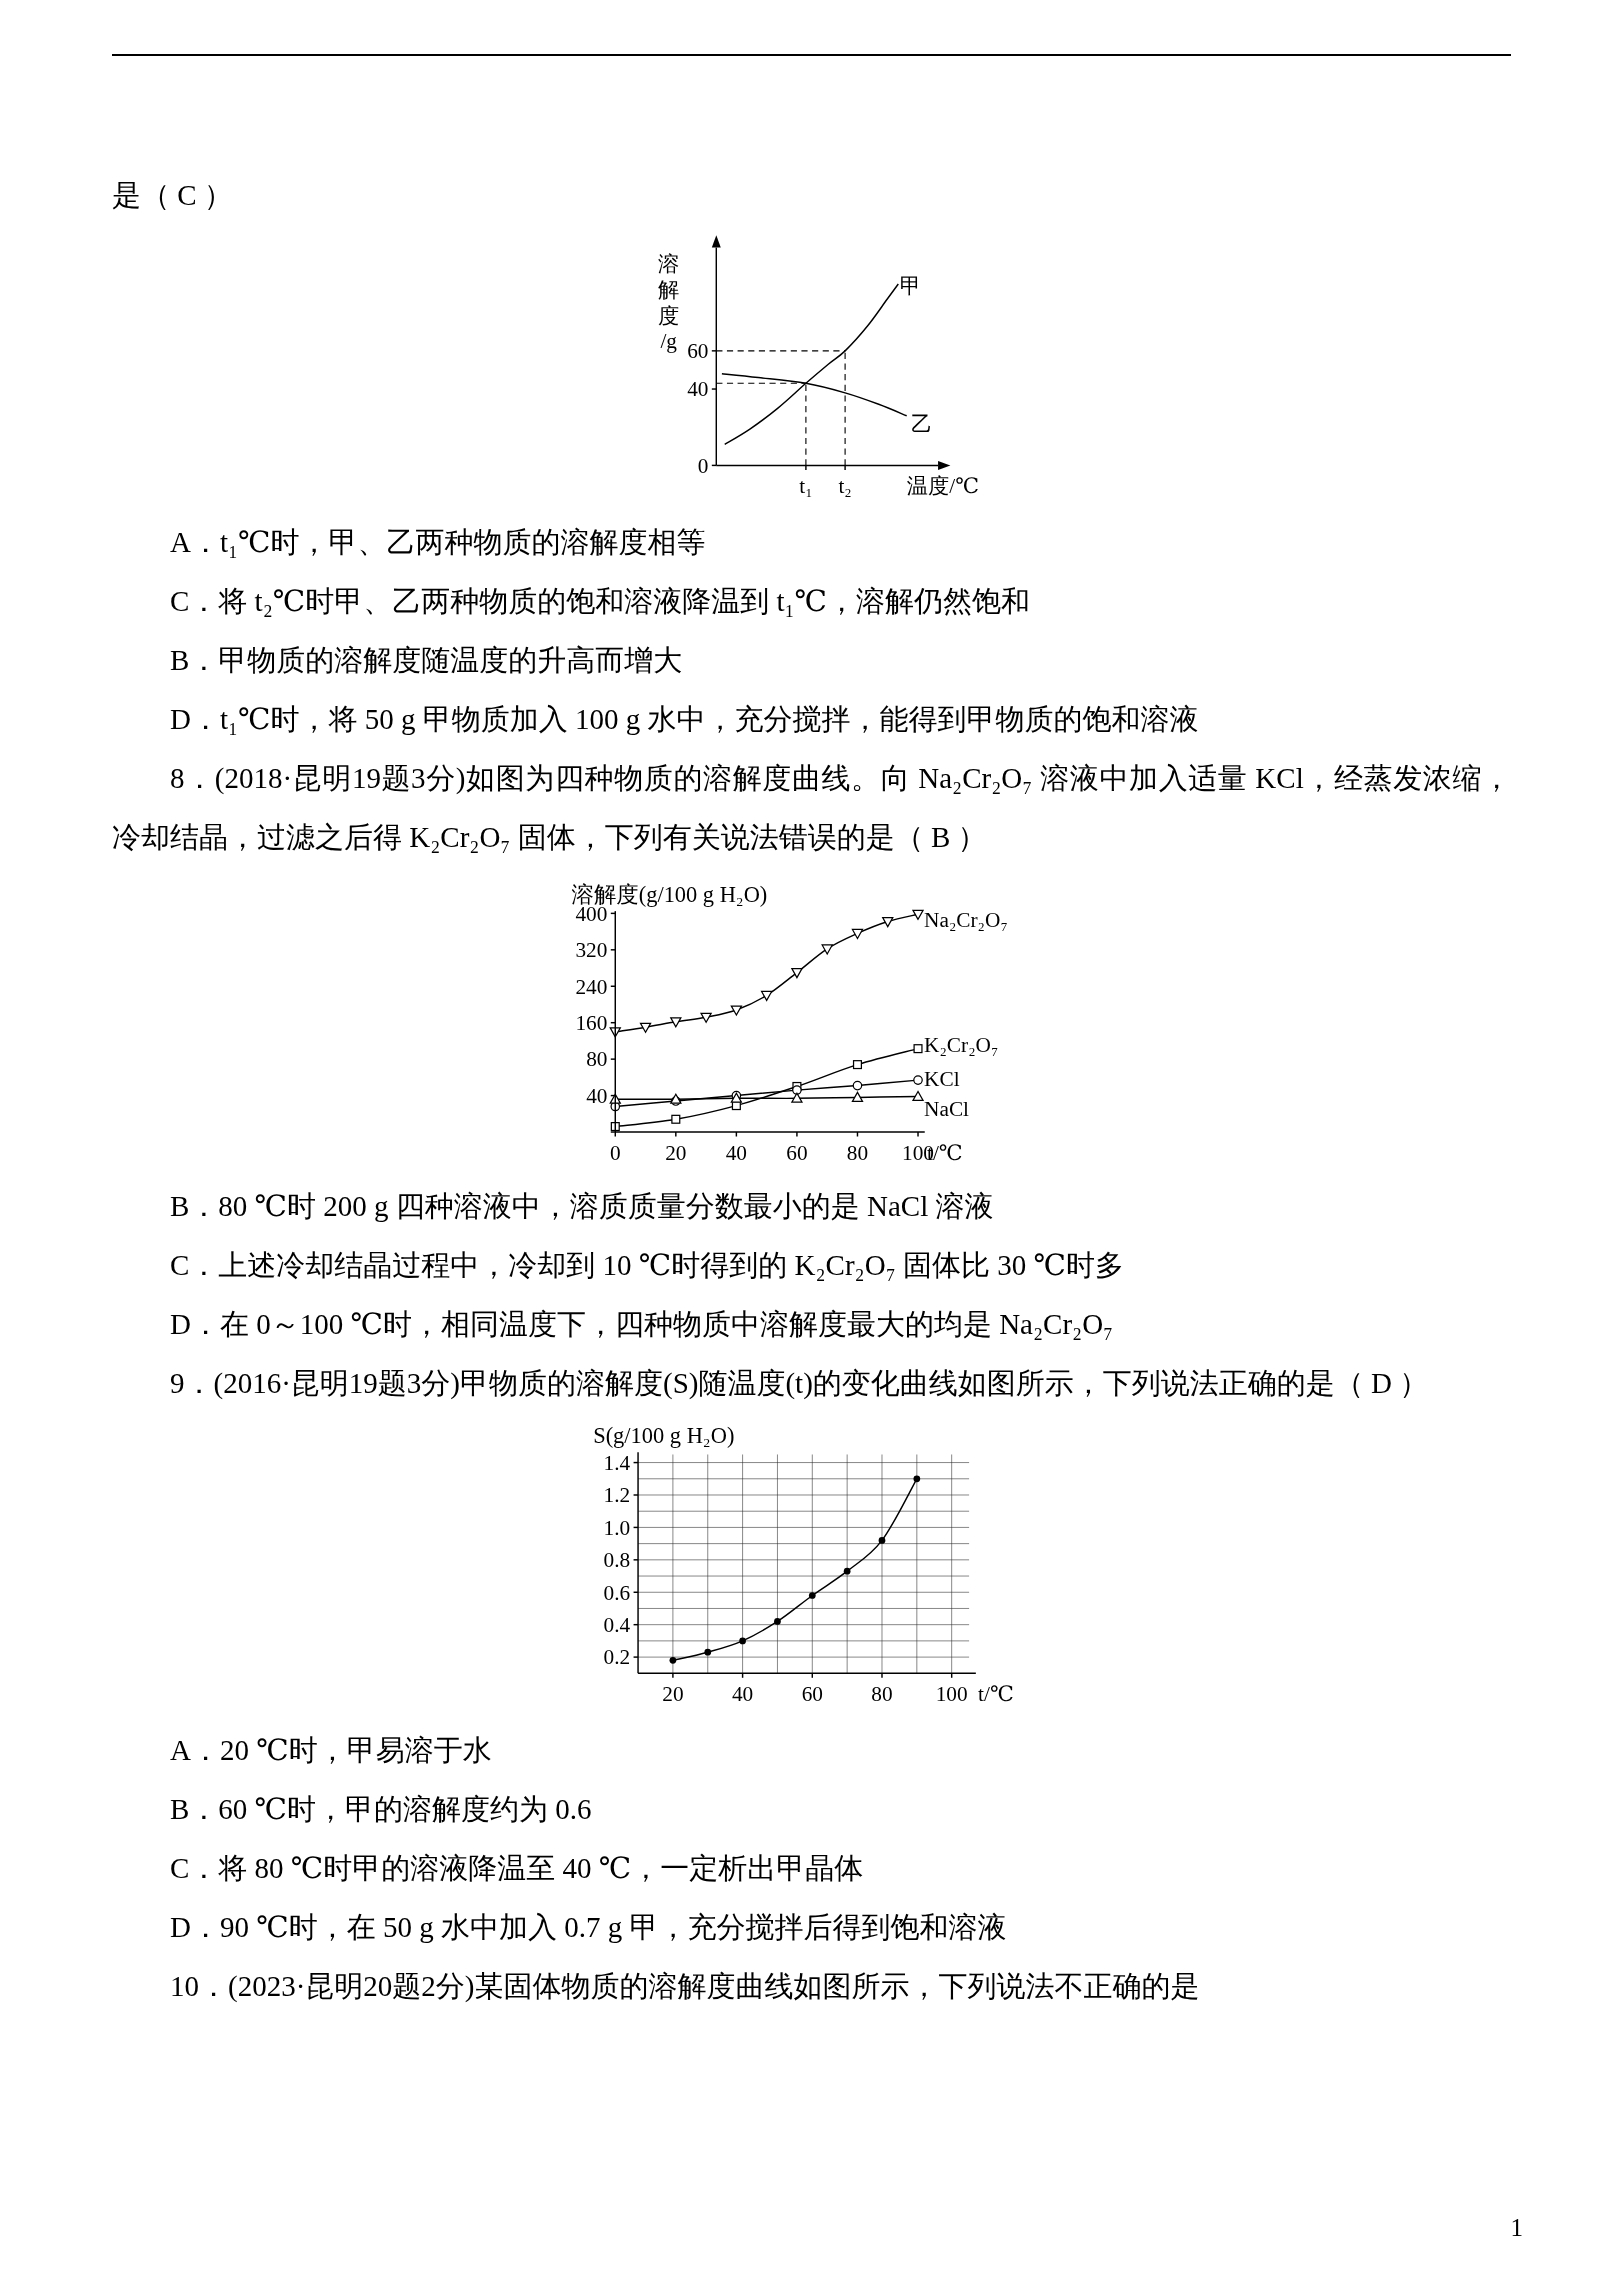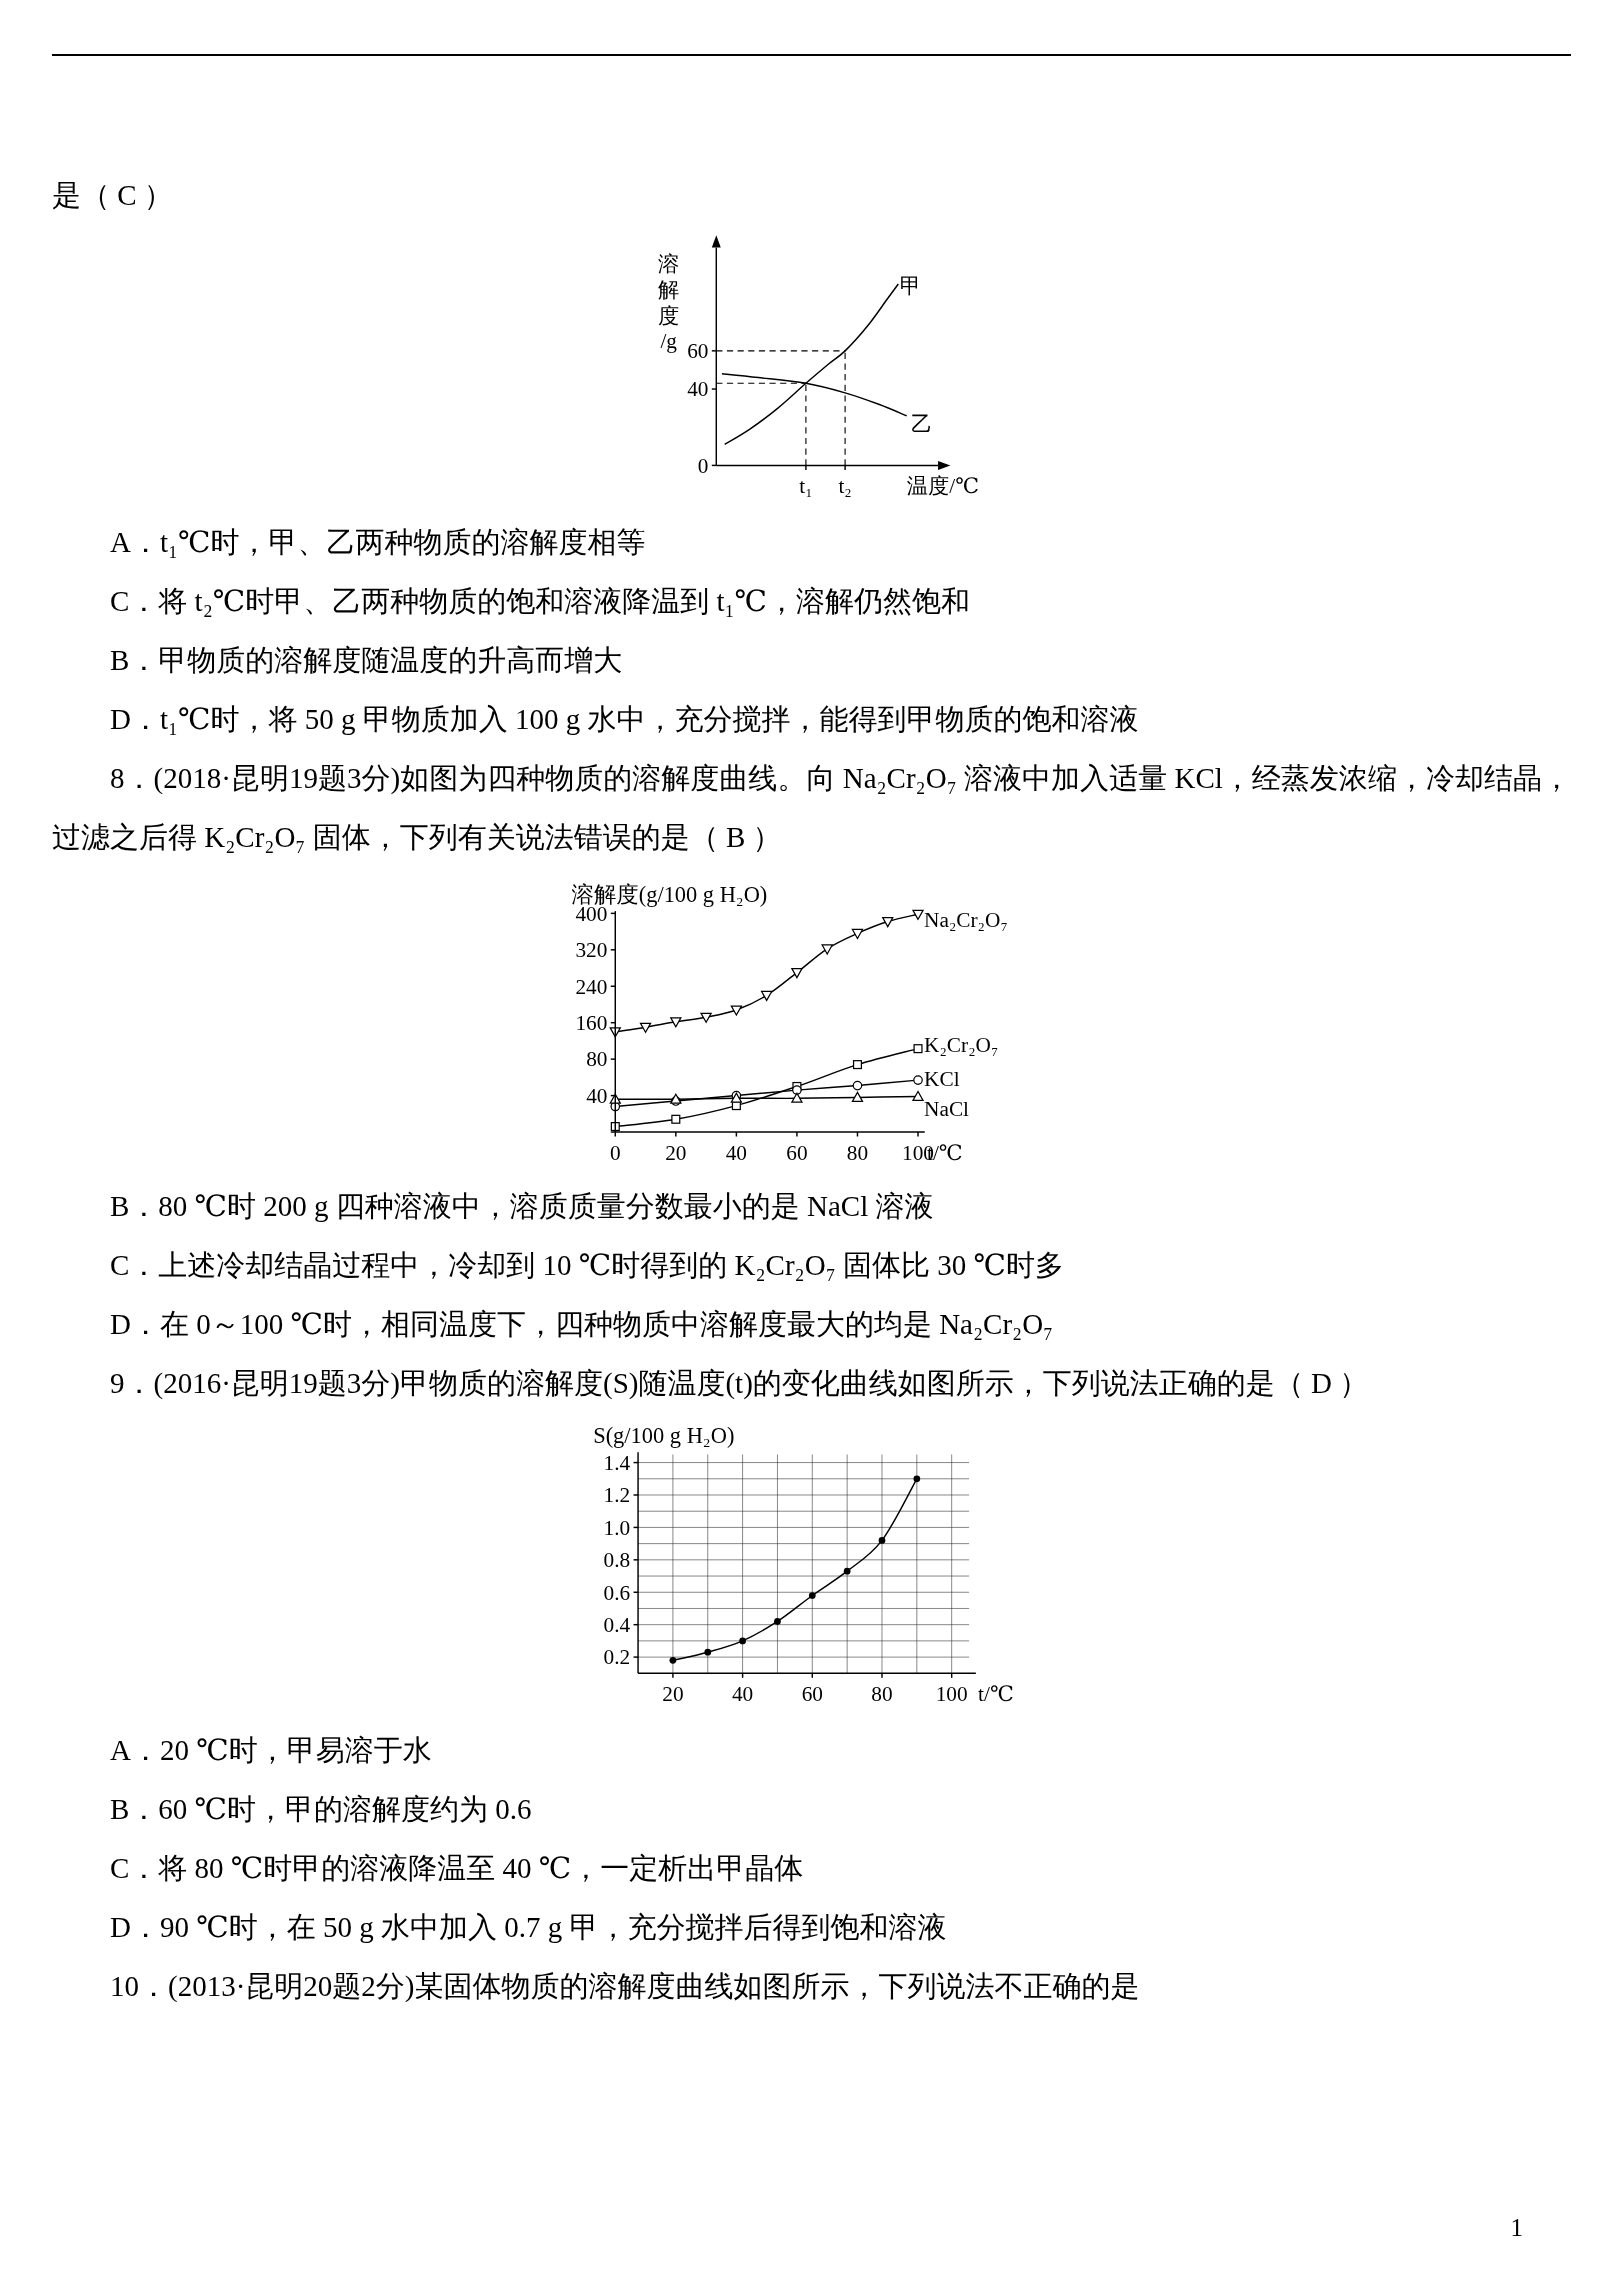--- a/index.html
+++ b/index.html
@@ -1,21 +1,21 @@
 <!DOCTYPE html>
 <html style="font-size:9px"><head>
 <meta charset="utf-8">
 <style>
   *{box-sizing:border-box;margin:0;padding:0}
   html,body{background:#ffffff}
   body{
     width:1623px;height:2295px;position:relative;overflow:hidden;
     color:#000;font-family:"Liberation Serif","DejaVu Serif",serif;
   }
-  .page{padding:0 52px;position:relative}
+  .page{padding:0 112px;position:relative}
   .rule{border-top:2.2px solid #000;margin-top:54px}
   p.line{font-size:29px;line-height:59px;text-align:justify;margin:0}
   p.indent{text-indent:58px}
   p.lead{margin-top:110px}
   figure{margin:0;text-align:center}
   figure.f1{margin-top:7.9px}
   figure.f2{margin-top:6.7px}
   figure.f3{margin-top:5.6px}
   svg{display:inline-block;vertical-align:top}
   svg text{font-family:"Liberation Serif","DejaVu Serif",serif}
@@ -232,18 +232,18 @@
           <line x1="130" y1="79.44444444444446" x2="122" y2="79.44444444444446"></line>
         </g>
       </svg>
   </figure>
 
   <p class="line indent">A．20 ℃时，甲易溶于水</p>
   <p class="line indent">B．60 ℃时，甲的溶解度约为 0.6</p>
   <p class="line indent">C．将 80 ℃时甲的溶液降温至 40 ℃，一定析出甲晶体</p>
   <p class="line indent">D．90 ℃时，在 50 g 水中加入 0.7 g 甲，充分搅拌后得到饱和溶液</p>
 
-  <p class="line indent">10．(2013·昆明20题2分)某固体物质的溶解度曲线如图所示，下列说法不正确的是</p>
+  <p class="line indent">10．(2023·昆明20题2分)某固体物质的溶解度曲线如图所示，下列说法不正确的是</p>
 
 </div>
 
 <div class="pagenum">1</div>
 
 
 </body></html>

